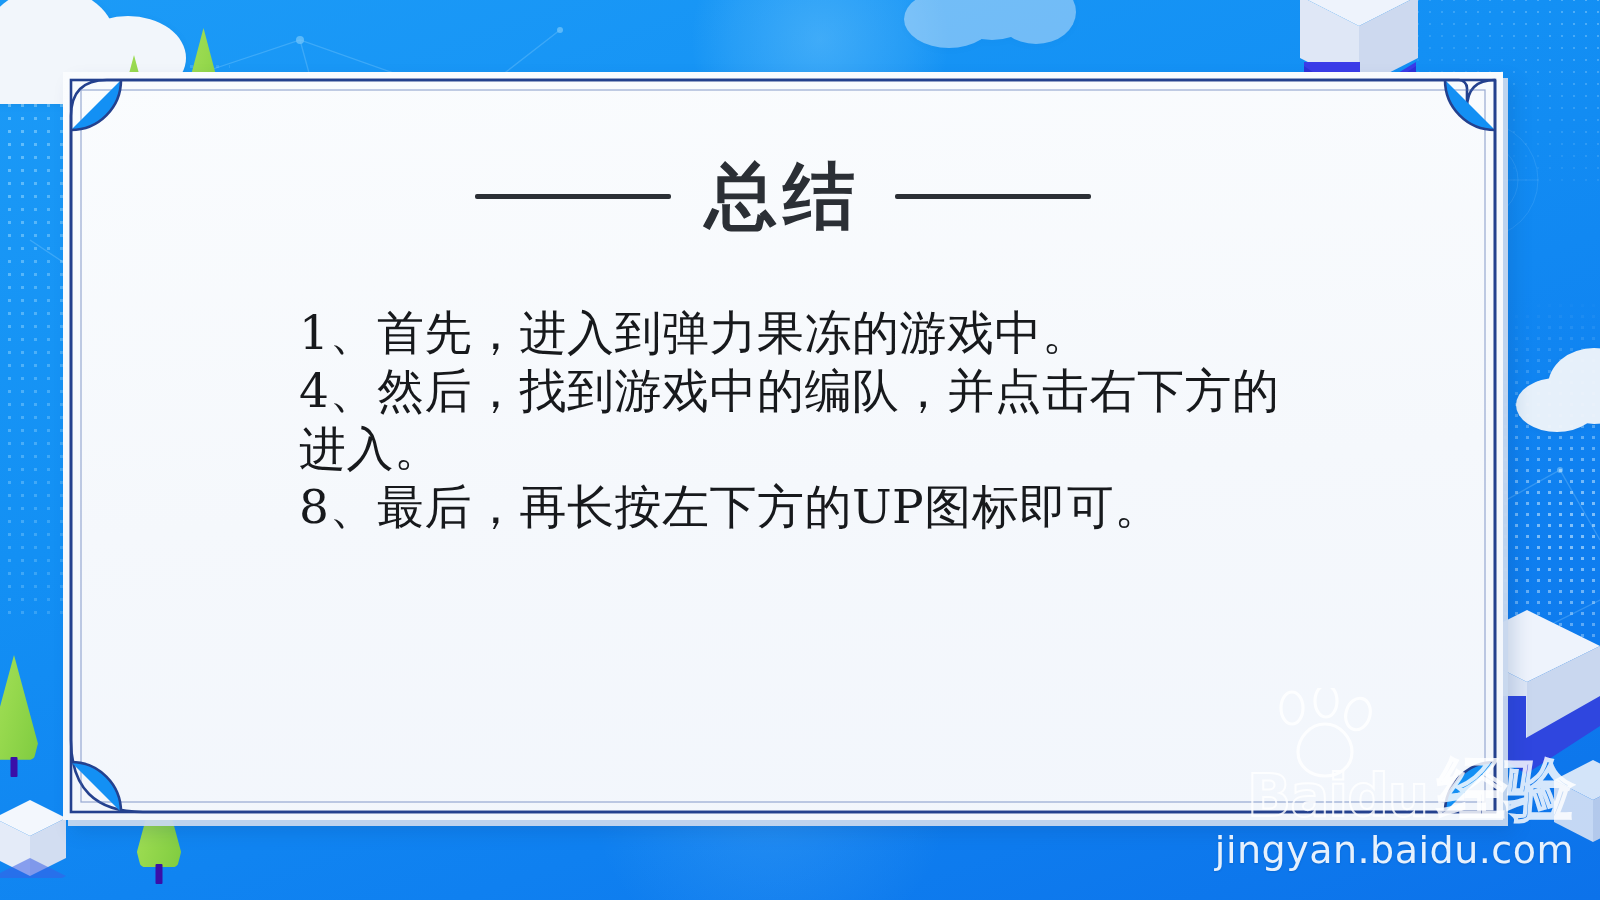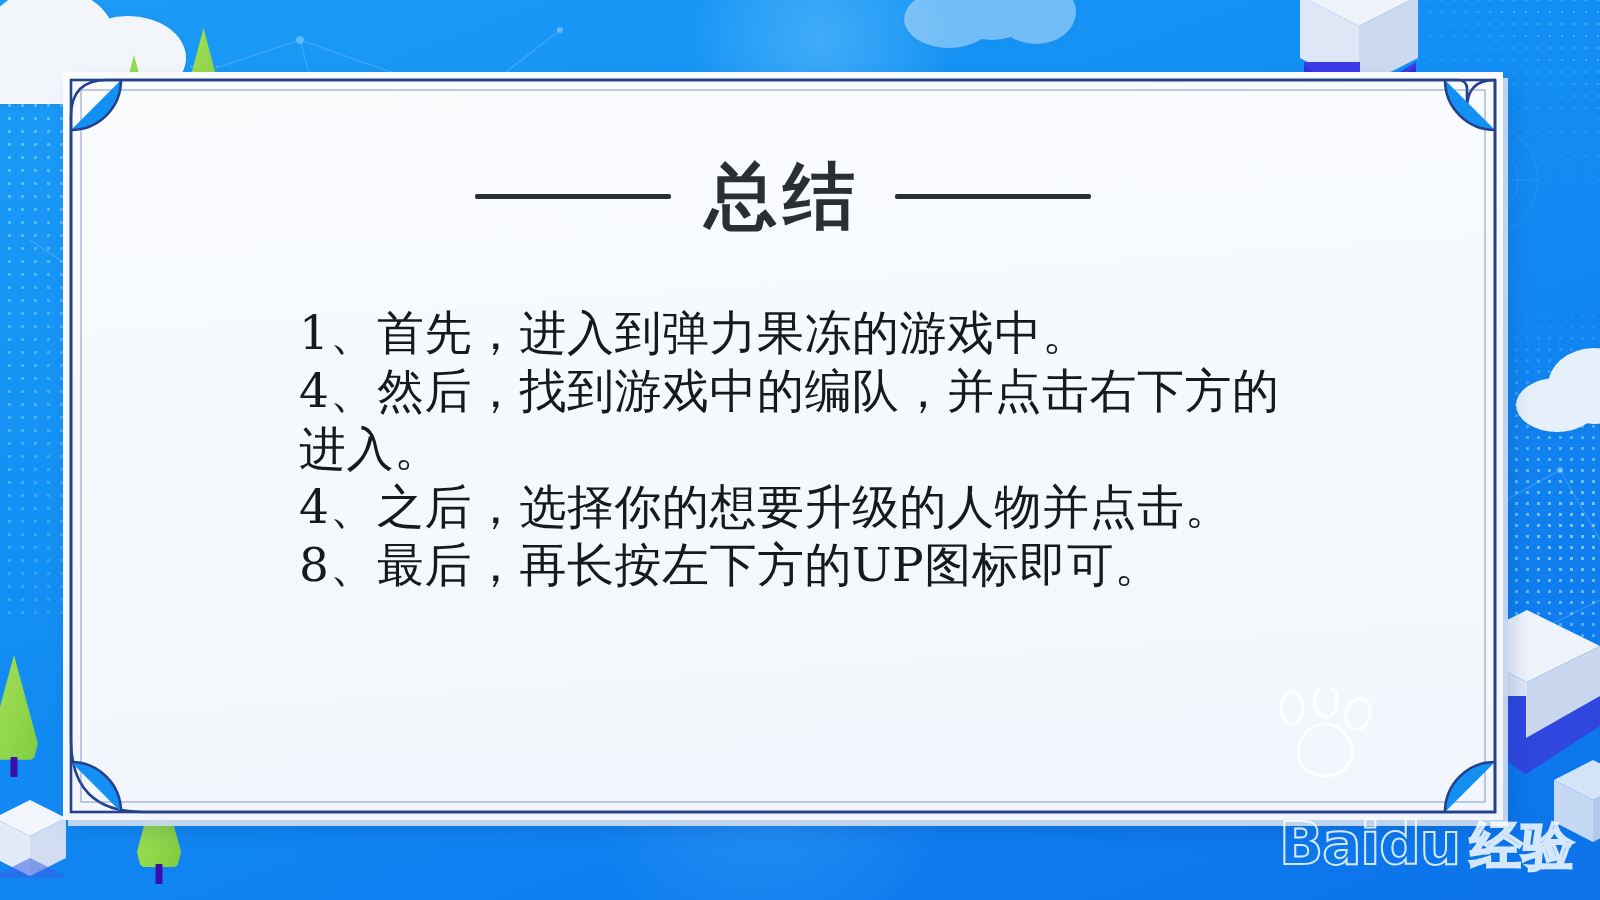--- a/index.html
+++ b/index.html
@@ -191,21 +191,21 @@
   #wm-word {
     font-size: 58px;
     font-weight: 700;
     letter-spacing: -1px;
     color: transparent;
     -webkit-text-stroke: 2px rgba(255,255,255,.92);
     line-height: .95;
     font-family: "DejaVu Sans", sans-serif;
   }
   #wm-cn {
-    font-size: 52px;
+    font-size: 68px;
     font-weight: 700;
     color: transparent;
     -webkit-text-stroke: 2px rgba(255,255,255,.92);
     line-height: 1;
     font-family: "DejaVu Sans", sans-serif;
   }
   #wm-url {
     margin-top: 4px;
     font-size: 38px;
     font-weight: 400;
@@ -360,36 +360,36 @@
 
       <div id="title-row">
         <span class="title-rule"></span>
         <span id="title-text">总结</span>
         <span class="title-rule"></span>
       </div>
 
       <div id="body-text">
         <p>1、首先，进入到弹力果冻的游戏中。</p>
         <p>4、然后，找到游戏中的编队，并点击右下方的进入。</p>
-        <p>4、之后，选择你的想要升级的人物并点击。</p>
         <p>8、最后，再长按左下方的UP图标即可。</p>
       </div>
 
     </div>
   </div>
 
   <div id="watermark">
     <svg id="wm-paw" width="108" height="92" viewBox="0 0 108 92">
       <g fill="none" stroke="rgba(255,255,255,.92)" stroke-width="3.2">
         <ellipse cx="22" cy="20" rx="11" ry="16"></ellipse>
         <ellipse cx="56" cy="13" rx="11" ry="16"></ellipse>
         <ellipse cx="88" cy="26" rx="12" ry="16" transform="rotate(16 88 26)"></ellipse>
         <path d="M55 36 C70 36 82 50 82 64 C82 80 68 88 55 88
                  C42 88 28 80 28 64 C28 50 40 36 55 36 Z"></path>
       </g>
     </svg>
     <div id="wm-brand">
       <span id="wm-word">Baidu</span>
       <span id="wm-cn">经验</span>
     </div>
+    <div id="wm-url">jingyan.baidu.com</div>
   </div>
 
 </div>
 
 </body></html>

